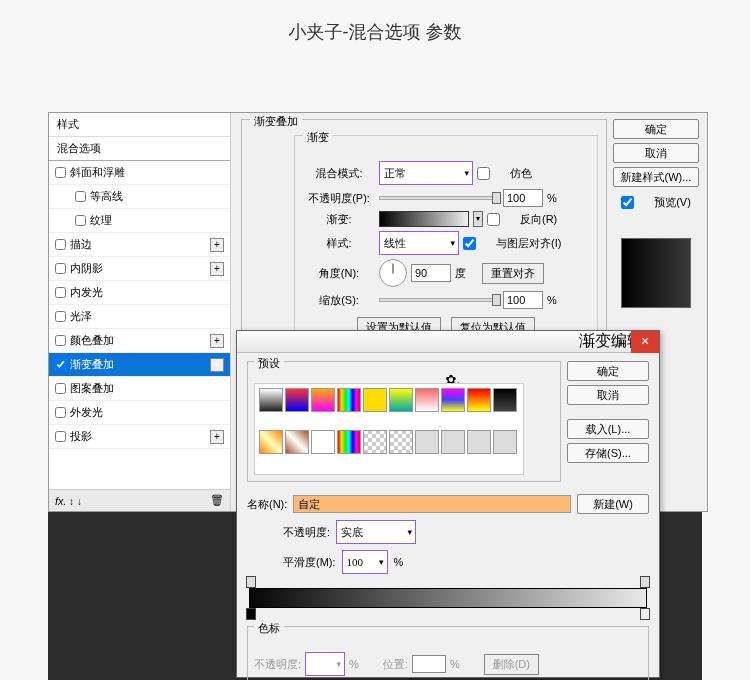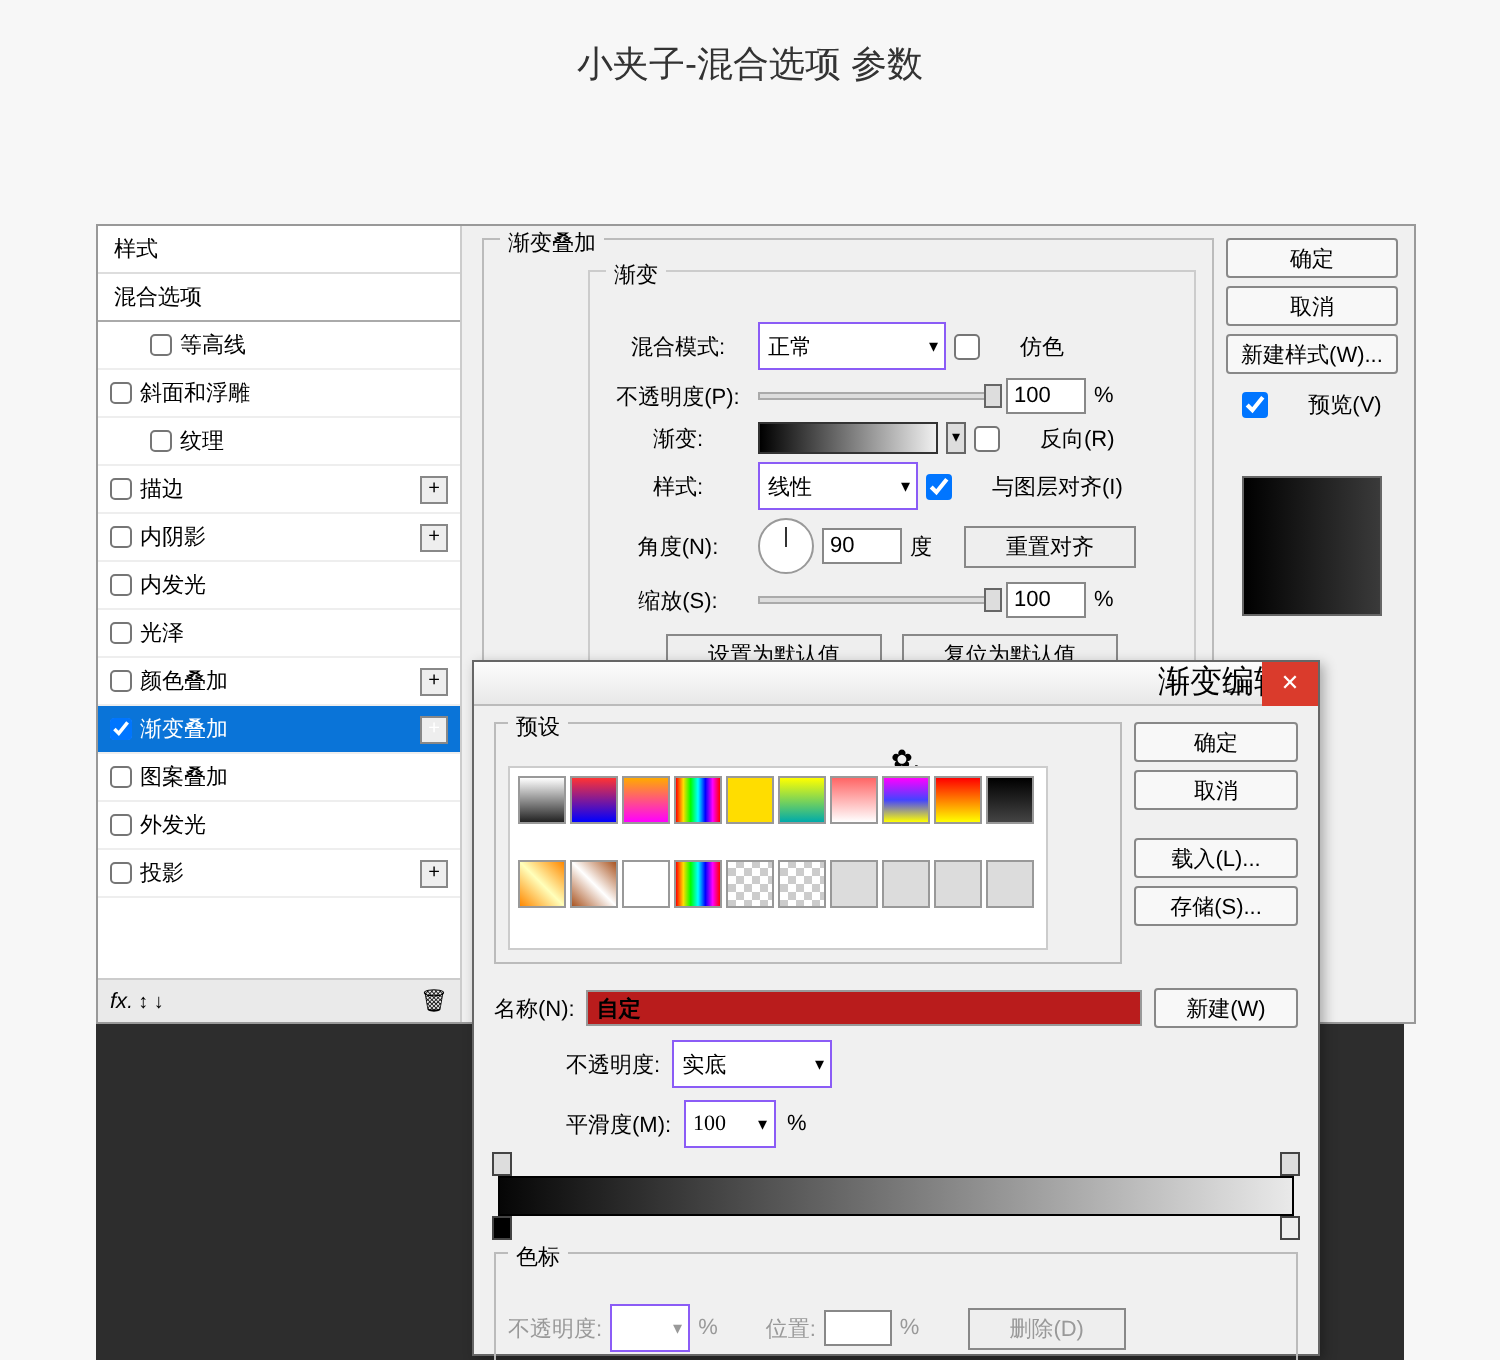--- a/index.html
+++ b/index.html
@@ -28,21 +28,21 @@
 .select-box { border: 1px solid #8b5cf6; background: #fff; height: 18px; display: inline-flex; align-items: center; padding: 11px 4px; min-width: 80px; position: relative; font-family: Liberation Serif, serif; }
 .select-box::after { content: "▾"; position: absolute; right: 3px; font-size: 9px; }
 .num-input { border: 1px solid #888; background: #fff; height: 18px; width: 40px; padding: 0 3px; }
 .slider-track { height: 4px; background: #ddd; border: 1px solid #aaa; width: 120px; position: relative; }
 .slider-thumb { position: absolute; top: -5px; width: 9px; height: 12px; background: #ddd; border: 1px solid #666; }
 .gradient-preview { width: 90px; height: 16px; background: linear-gradient(to right, #000, #f0f0f0); border: 1px solid #333; cursor: pointer; }
 .gradient-dd { width: 10px; height: 16px; border: 1px solid #666; background: #ddd; text-align: center; line-height: 14px; font-size: 8px; }
 .checkbox-lbl { display: inline-flex; align-items: center; gap: 20px; }
 .angle-dial { width: 28px; height: 28px; border: 1px solid #999; border-radius: 50%; background: #fff; position: relative; }
 .angle-dial::after { content: ""; position: absolute; left: 50%; top: 50%; width: 10px; height: 1px; background: #333; transform-origin: left center; transform: rotate(-90deg); }
-.mini-btn { border: 1px solid #888; background: #eee; padding: 2px 20px; cursor: pointer; }
+.mini-btn { border: 1px solid #888; background: #eee; padding: 2px 8px; cursor: pointer; }
 .right-buttons { position: absolute; right: 8px; top: 6px; width: 86px; display: flex; flex-direction: column; gap: 4px; }
 .btn { border: 1px solid #888; background: #f8f8f8; height: 20px; display: flex; align-items: center; justify-content: center; cursor: pointer; border-radius: 2px; }
 .preview-box { margin-top: 24px; width: 70px; height: 70px; background: linear-gradient(to right, #000, #3a3a3a); border: 1px solid #666; align-self: center; }
 
 .grad-editor { position: absolute; left: 236px; top: 330px; width: 424px; height: 348px; background: #f0f0f0; border: 1px solid #666; box-shadow: 2px 2px 6px rgba(0,0,0,0.3); }
 .ge-title { background: linear-gradient(#fdfdfd,#e8e8e8); height: 22px; display: flex; align-items: center; border-bottom: 1px solid #bbb; position: relative; }
 .ge-title-text { flex: 1; text-align: right; font-size: 16px; }
 .ge-title-icons { position: absolute; right: 0; display: flex; }
 .ge-ti-btn { width: 28px; height: 22px; display: flex; align-items: center; justify-content: center; font-size: 11px; }
 .ge-close { background: #da3b2c; color: #fff; }
@@ -51,48 +51,48 @@
 .presets-field { border: 1px solid #bbb; flex: 1; padding: 6px; }
 .presets-title { position: relative; top: -12px; background: #f0f0f0; padding: 0 4px; display: inline-block; }
 .presets-grid { display: flex; flex-wrap: wrap; gap: 2px; background: #fff; border: 1px solid #ccc; padding: 4px; width: 270px; height: 92px; overflow: hidden; position: relative; }
 .swatch { width: 24px; height: 24px; border: 1px solid #999; }
 .sw1{background:linear-gradient(#fff,#222)} .sw2{background:linear-gradient(#f33,#00f)} .sw3{background:linear-gradient(#fa0,#f0f)} .sw4{background:linear-gradient(to right,#f00,#fd0,#0f0,#0ff,#00f,#f0f,#f00)} .sw5{background:#fd0} .sw6{background:linear-gradient(#ff0,#0aa)}
 .sw7{background:linear-gradient(#f66,#fff)} .sw8{background:linear-gradient(#f0f,#44f,#ff0)} .sw9{background:linear-gradient(#f00,#ff0)} .sw10{background:linear-gradient(#000,#444)}
 .sw11{background:linear-gradient(45deg,#f80,#ffb,#f80)} .sw12{background:linear-gradient(45deg,#a52,#fff,#a52)} .sw13{background:linear-gradient(#fff,rgba(255,255,255,0))} .sw14{background:linear-gradient(to right,#f00,#fd0,#0f0,#0ff,#00f,#f0f,#f00)} .sw15{background:repeating-conic-gradient(#ccc 0 25%,#fff 0 50%) 0/8px 8px} .sw16{background:repeating-conic-gradient(#ccc 0 25%,#fff 0 50%) 0/8px 8px} .sw17{background:#dcdcdc}.sw18{background:#dcdcdc}.sw19{background:#dcdcdc}.sw20{background:#dcdcdc}
 .ge-right-btns { display: flex; flex-direction: column; gap: 4px; width: 82px; }
 .gear-icon { position: absolute; right: 100px; top: 10px; font-size: 13px; cursor: pointer; }
 .ge-name-row { display: flex; align-items: center; gap: 6px; margin: 12px 0 6px; }
-.ge-name-input { flex: 1; border: 1px solid #999; height: 18px; padding: 0 4px; background: #b91c1c; font-weight: bold; }
+.ge-name-input { flex: 1; border: 1px solid #999; height: 18px; padding: 0 4px; background: #fdba74; }
 .ge-type-row, .ge-smooth-row { display: flex; align-items: center; gap: 6px; margin: 6px 0 6px 36px; }
 .gradient-bar-area { margin: 14px 2px 4px; position: relative; }
 .grad-bar { height: 20px; border: 1px solid #000; background: linear-gradient(to right,#060606,#e9e9e9); position: relative; }
 .stop { position: absolute; width: 10px; height: 12px; background: #ddd; border: 1px solid #444; }
 .stop.top { top: -13px; } .stop.bot { bottom: -13px; }
 .stops-field { border: 1px solid #bbb; margin-top: 18px; padding: 6px; }
 .faded { color: #999; }
 </style>
 </head>
 <body>
 
 <div class="page-title">小夹子-混合选项 参数</div>
 <div class="dark-bg"></div>
 
 <div class="layer-style-dialog">
 
   <div class="styles-panel">
     <div class="style-header">样式</div>
     <div class="style-header sub">混合选项</div>
     <div id="styles-list">
+        <div class="style-item">
+          <input type="checkbox" style="">
+          <span class="style-item-label">斜面和浮雕</span>
+        </div>
         <div class="style-item indent">
           <input type="checkbox" style="">
           <span class="style-item-label">等高线</span>
-        </div>
-        <div class="style-item">
-          <input type="checkbox" style="">
-          <span class="style-item-label">斜面和浮雕</span>
         </div>
         <div class="style-item indent">
           <input type="checkbox" style="">
           <span class="style-item-label">纹理</span>
         </div>
         <div class="style-item">
           <input type="checkbox" style="">
           <span class="style-item-label">描边</span>
           <span class="plus-btn">+</span>
         </div>

